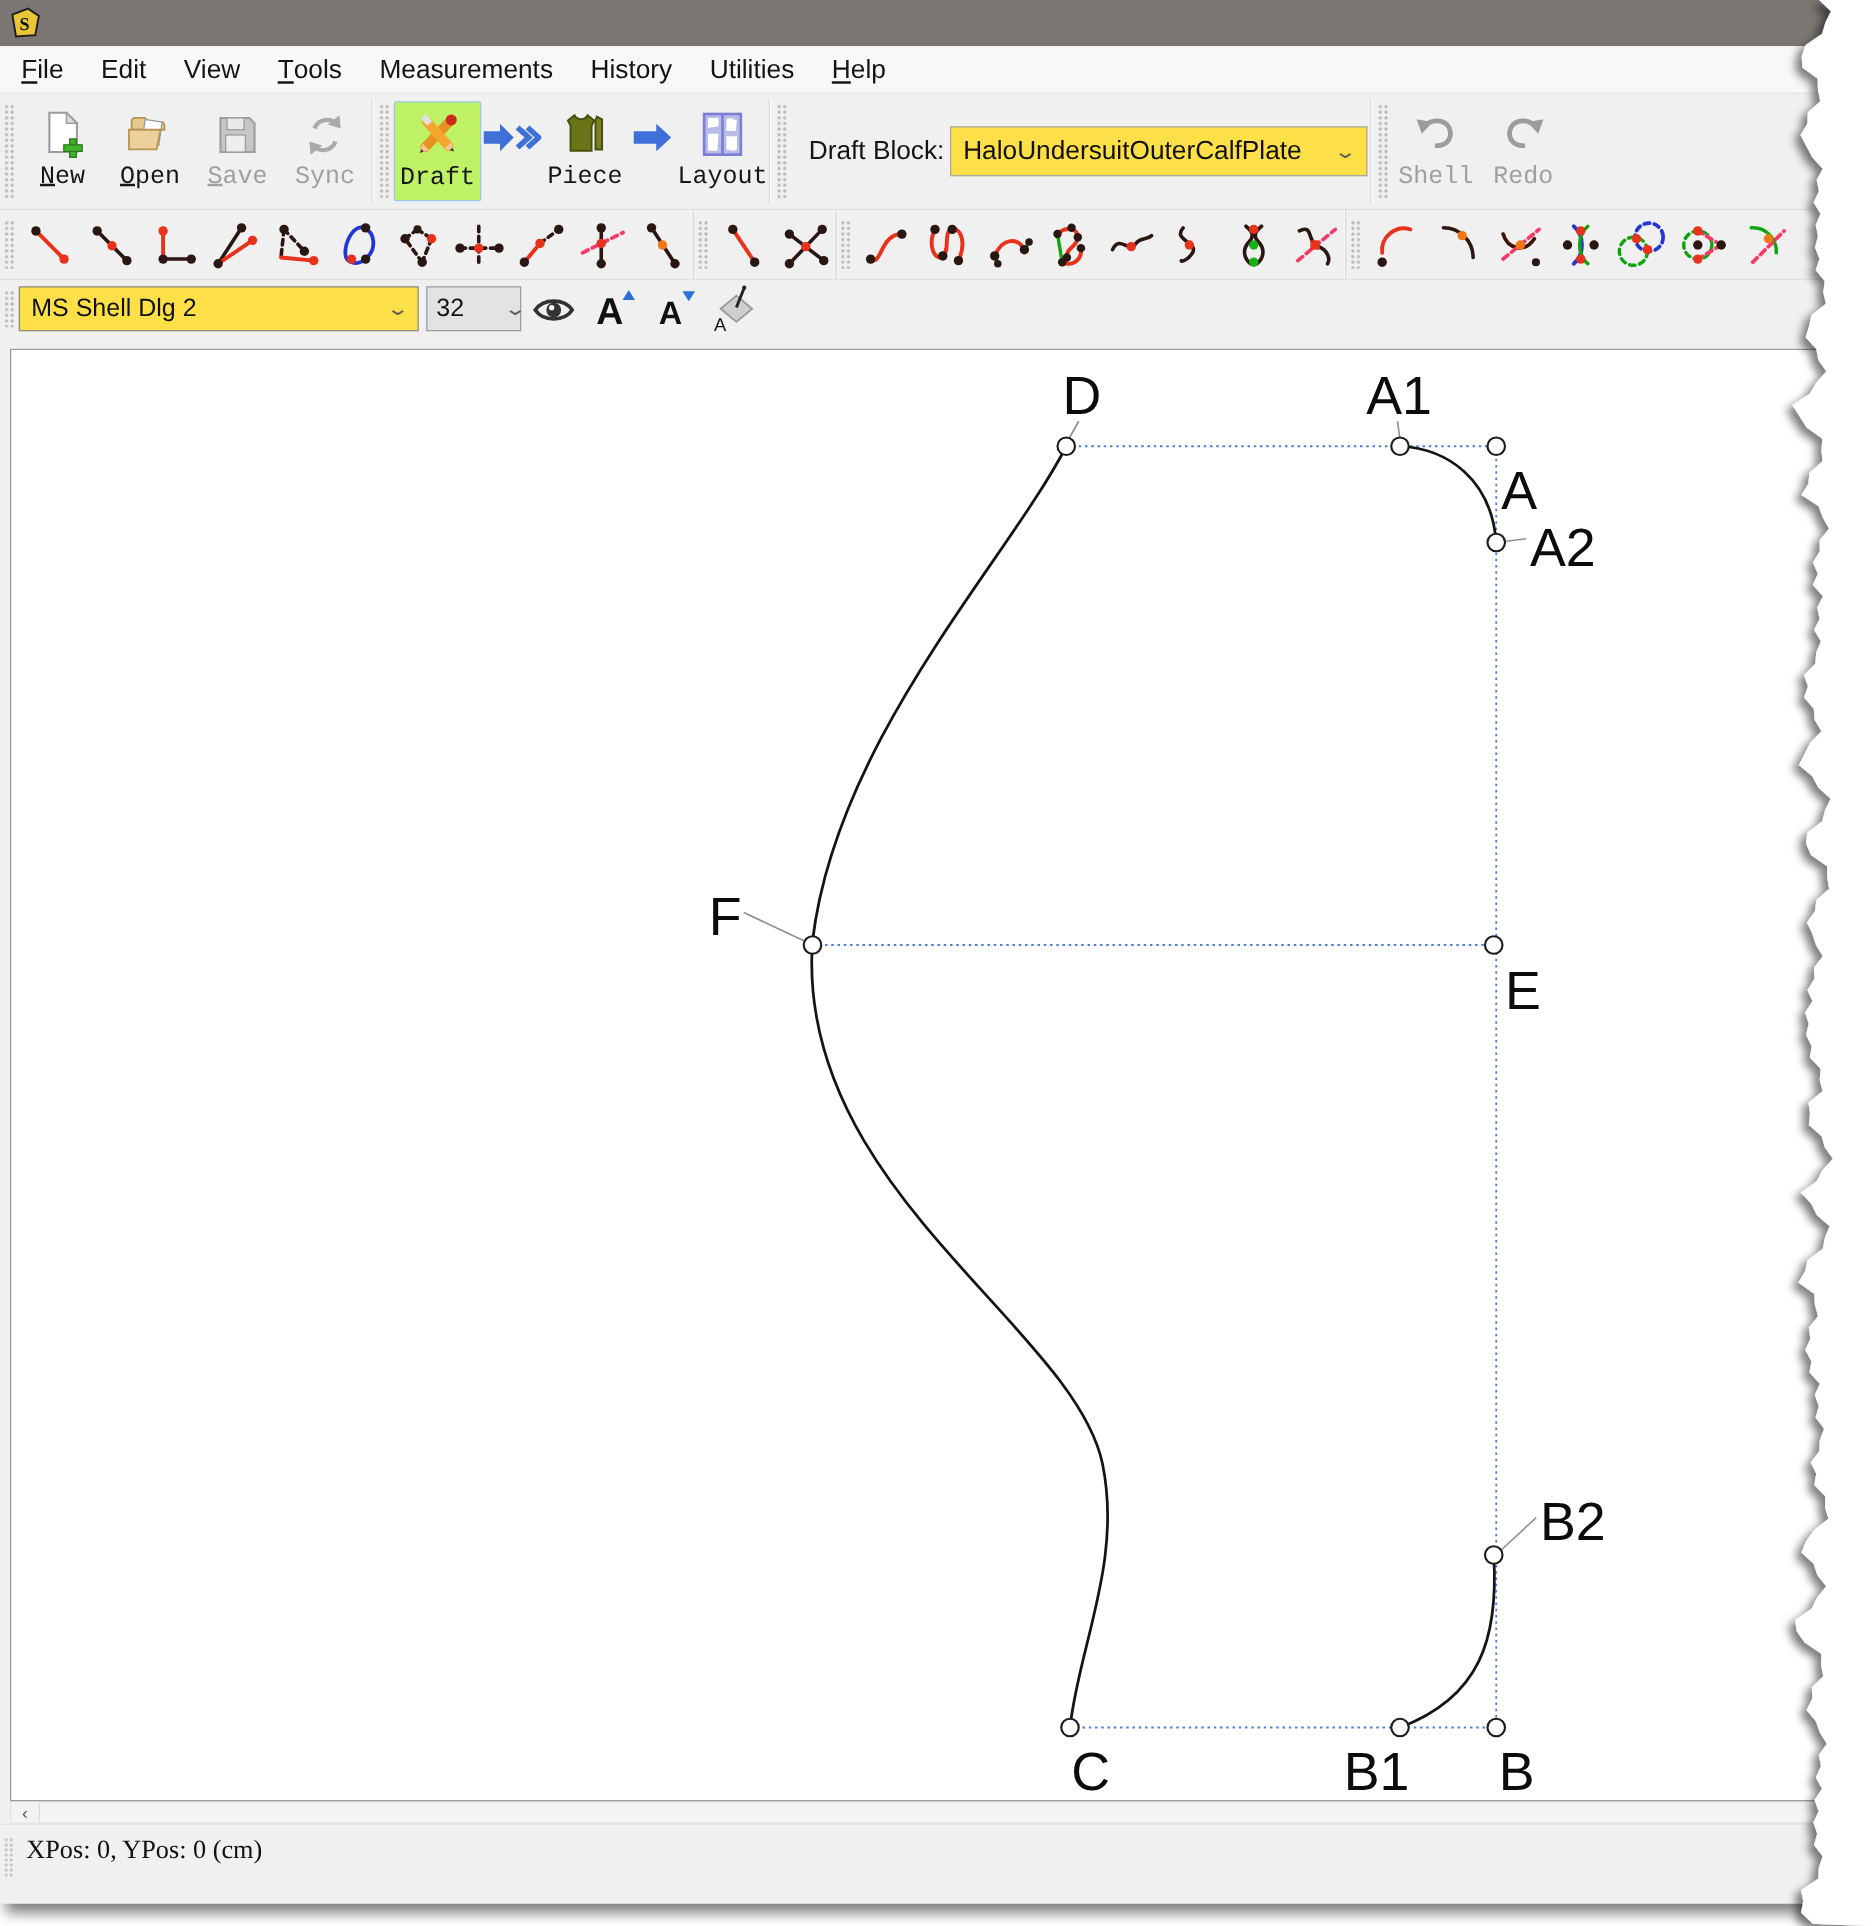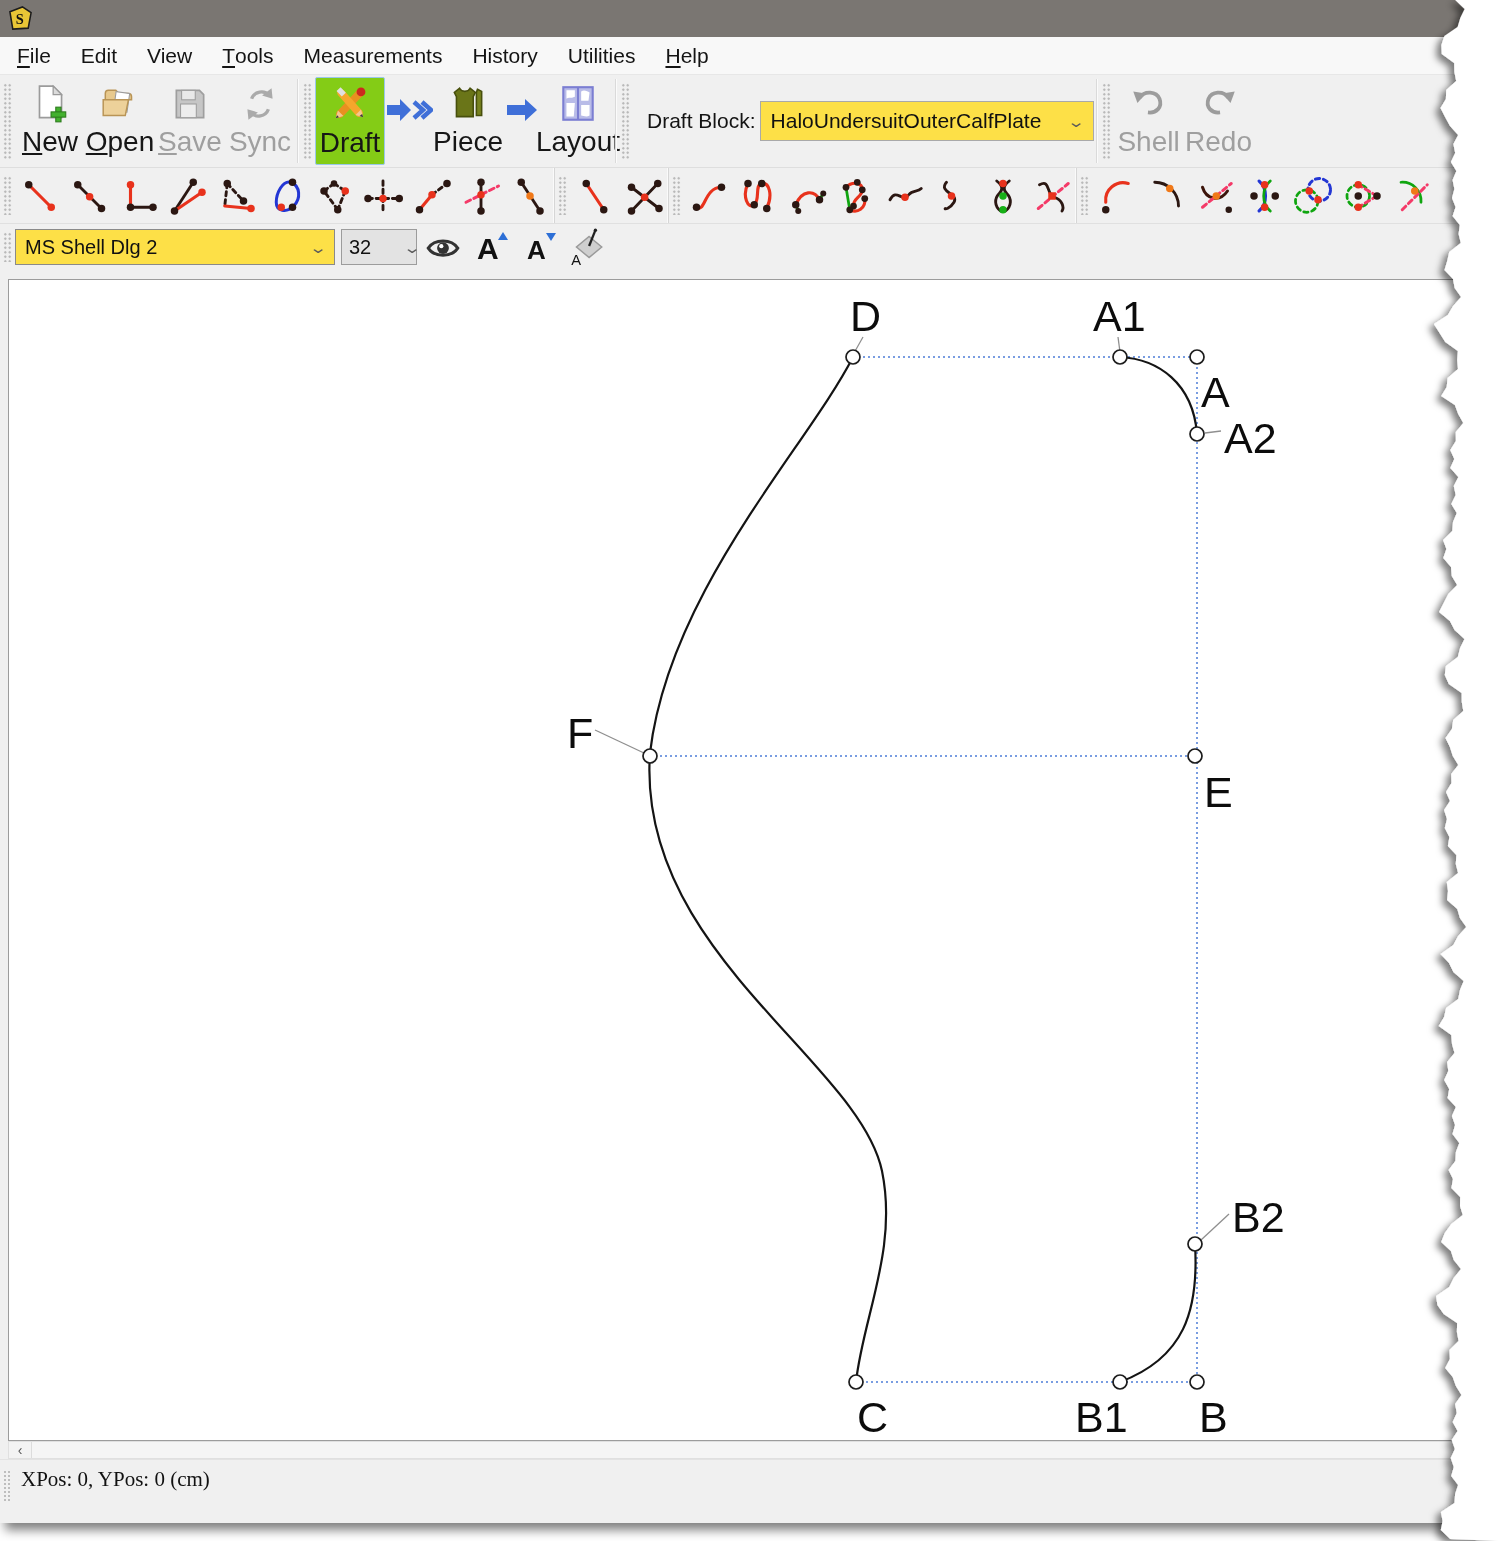--- a/index.html
+++ b/index.html
@@ -14,23 +14,23 @@
   .menu-item{padding:0 15px;font-size:21px;color:#141414;height:100%;display:flex;align-items:center;cursor:default;}
   .menu-item u{text-underline-offset:3px;}
   
   .toolbar-main{height:92px;display:flex;align-items:center;background:#f0f0f0;
     border-top:1px solid #e7e7e7;border-bottom:1px solid #dedede;}
   .tb-handle{width:9px;align-self:stretch;margin:8px 3px;
     background-image:radial-gradient(circle,#b5b5b5 1.1px,transparent 1.3px);background-size:4.5px 4.5px;}
   .tb-sep{width:1px;align-self:stretch;margin:4px 2px;background:#dadada;box-shadow:1px 0 0 #fbfbfb;}
   .tbtn{display:flex;flex-direction:column;align-items:center;justify-content:flex-end;
     width:66px;gap:3px;padding:5px 2px 8px;}
-  .tbtn .lab{font-size:28px;color:#161616;line-height:1;white-space:nowrap;}
+  .tbtn .lab{font-size:20px;color:#161616;line-height:1;white-space:nowrap;font-family:Liberation Mono, monospace;}
   .tbtn.disabled .lab{color:#9f9f9f;}
-  .tbtn.active{background:#84cc16;border:1px solid #9ac8ea;border-radius:2px;padding:4px 1px 7px;}
+  .tbtn.active{background:#bef264;border:1px solid #9ac8ea;border-radius:2px;padding:4px 1px 7px;}
   .tbtn.wide{width:170px;}
   .mode-arrow{align-self:center;margin:0 0 22px;}
   .db-label{font-size:21px;color:#141414;margin:0 4px 0 14px;white-space:nowrap;}
   .db-combo{width:312px;height:38px;background:#fde047;border:1px solid #a9a9a9;display:flex;
     align-items:center;padding:0 10px;font-size:21px;color:#111;}
   .chev{margin-left:auto;color:#5a5a5a;font-size:15px;line-height:1;transform:scaleX(1.5);}
   
   .toolbar-tools{height:55px;display:flex;align-items:stretch;background:#f0f0f0;border-bottom:1px solid #e0e0e0;}
   .tool-group{display:flex;align-items:center;}
   .tool-group + .tool-group{border-left:1px solid #d6d6d6;box-shadow:-1px 0 0 #fafafa;}

